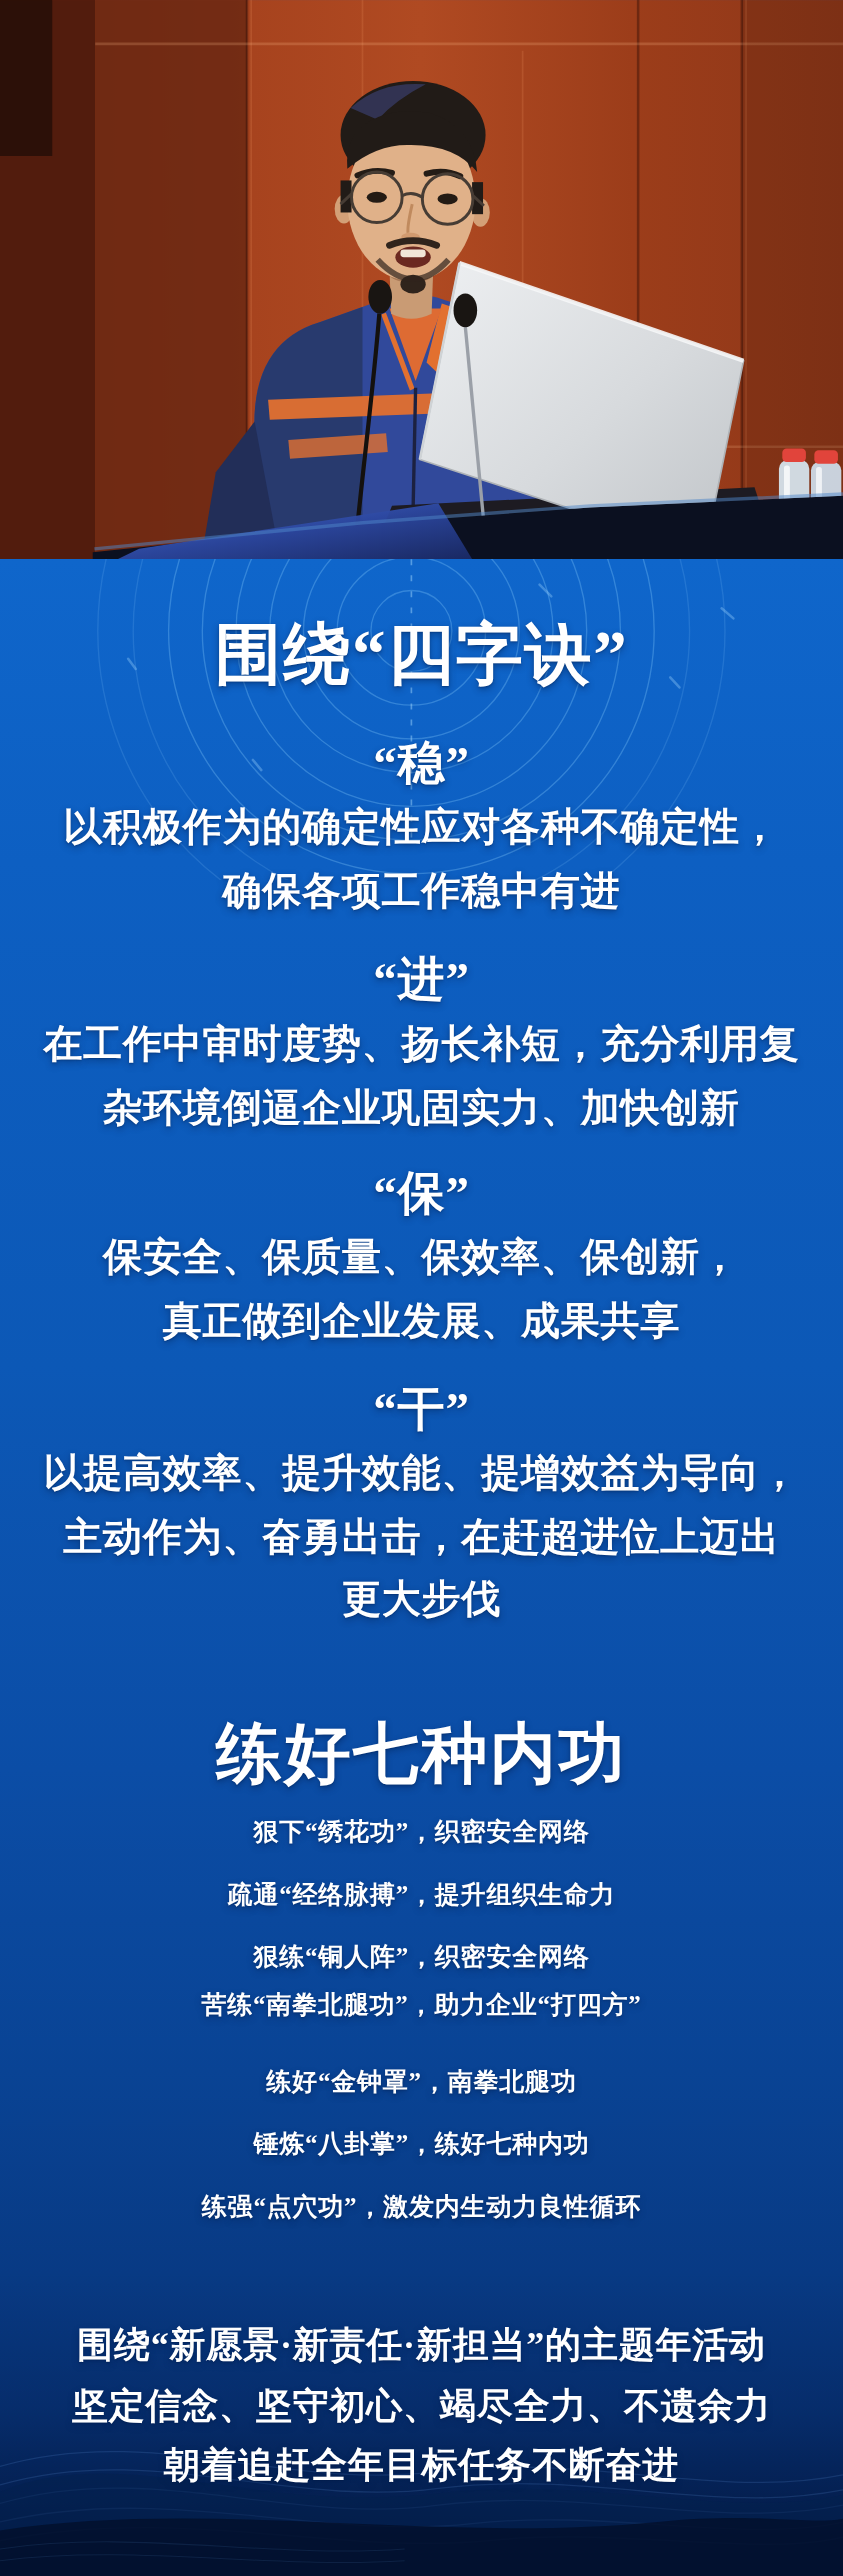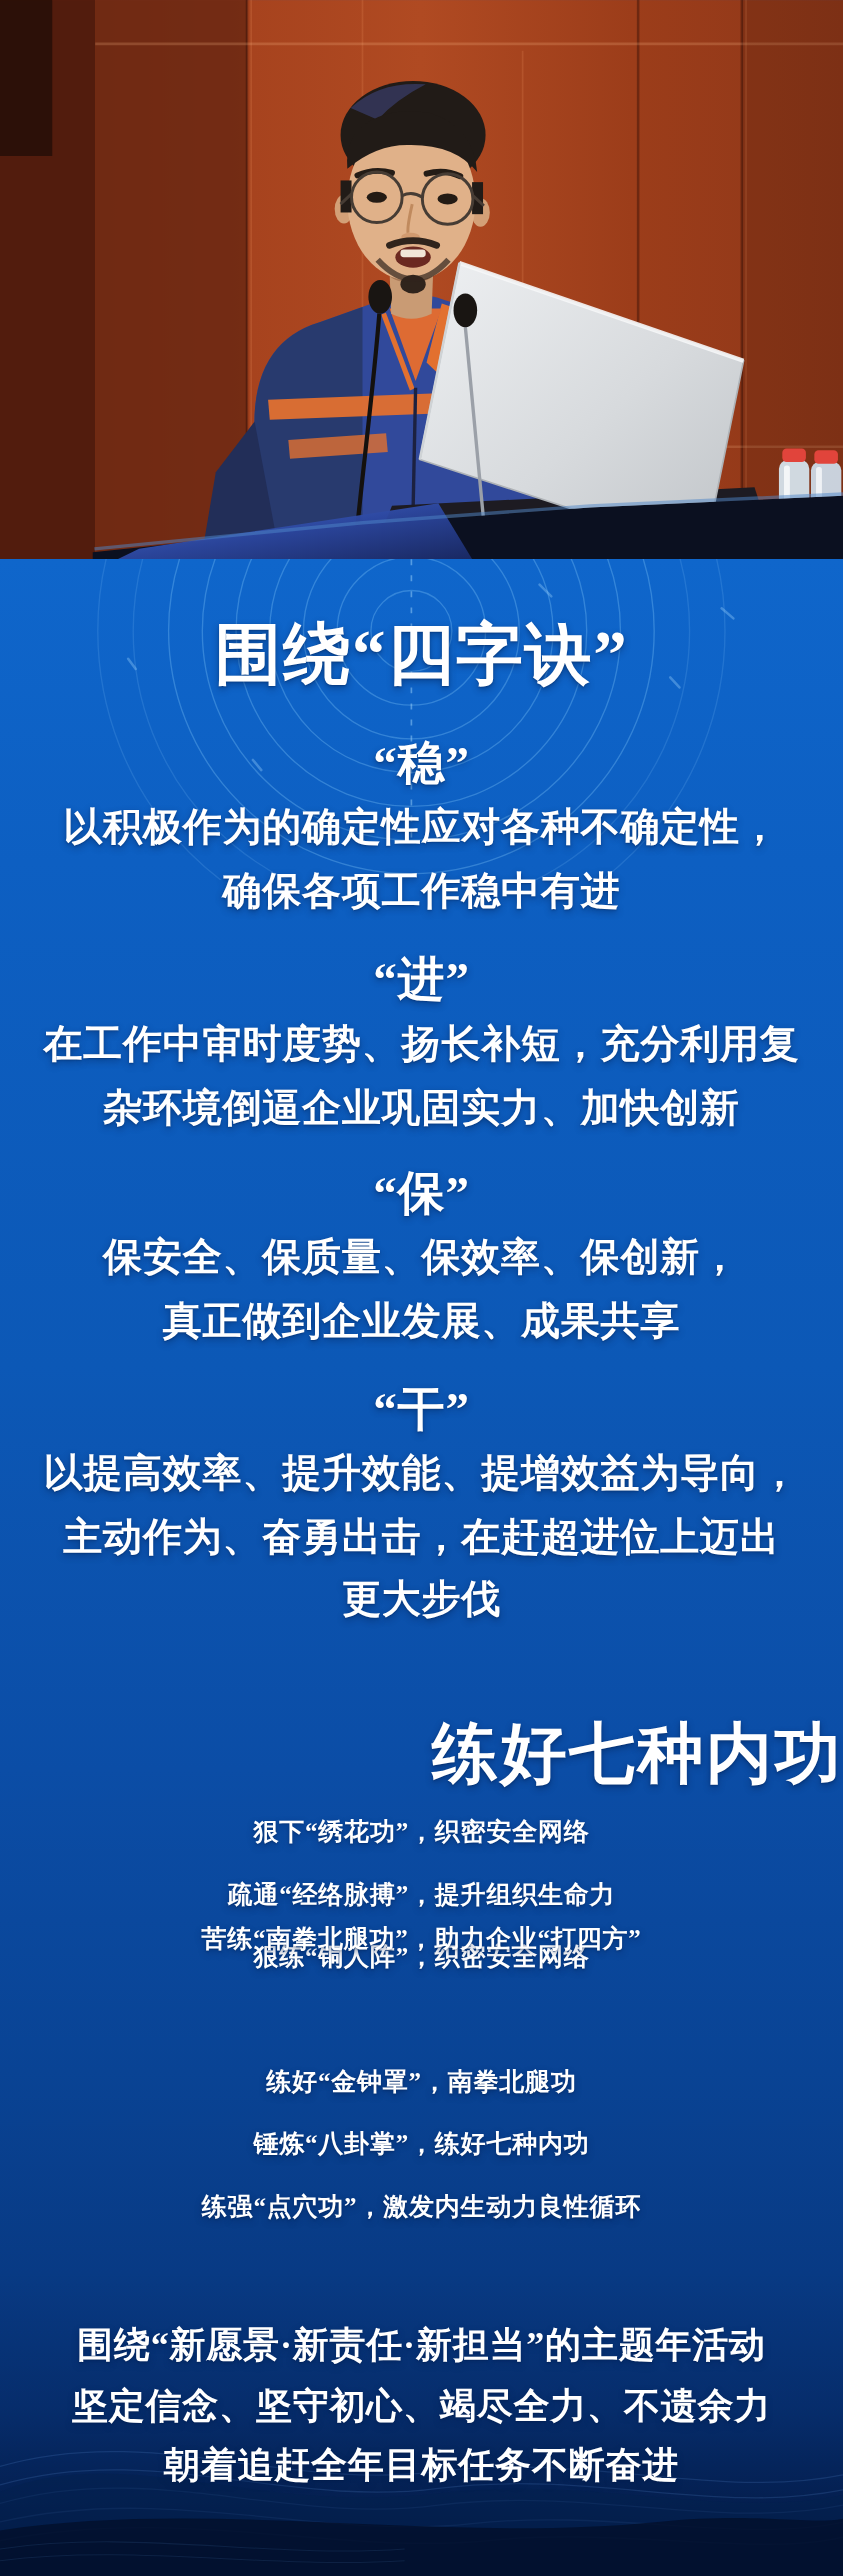--- a/index.html
+++ b/index.html
@@ -14,21 +14,21 @@
       #0f66cb 0%, #0d5fc2 15%, #0c58b6 40%, #0b4da6 60%,
       #094394 75%, #083a84 85%, #062c6a 92%, #041d4c 97%, #031233 100%);}
   .deco{position:absolute;left:0;pointer-events:none;}
   .arcs{top:559px;}
   .mesh{top:2323px;}
   
   .txt{position:absolute;left:0;width:843px;text-align:center;color:#fff;
        font-weight:bold;white-space:nowrap;
        text-shadow:0 2.5px 7.6px rgba(0,30,80,.45), 0 0.8px 1.7px rgba(0,20,60,.35);}
   .title{font-size:67px;letter-spacing:1.7px;}
-  .title2{font-size:66px;letter-spacing:2.5px;text-align:right;}
+  .title2{font-size:66px;letter-spacing:2.5px;}
   .key{font-size:47px;letter-spacing:0.8px;}
   .ln{font-size:39px;letter-spacing:0.8px;}
   .item{font-size:25px;letter-spacing:0.8px;}
   .fln{font-size:36px;letter-spacing:0.8px;}
 </style>
 </head>
 <body>
 
 <div class="page">
 
@@ -210,21 +210,21 @@
     <div class="txt ln" style="top:1446px">以提高效率、提升效能、提增效益为导向，</div>
     <div class="txt ln" style="top:1510px">主动作为、奋勇出击，在赶超进位上迈出</div>
     <div class="txt ln" style="top:1572px">更大步伐</div>
   </div>
 
   <div>
     <div class="txt title2" style="top:1709px">练好七种内功</div>
     <div class="txt item" style="top:1815px">狠下“绣花功”，织密安全网络</div>
     <div class="txt item" style="top:1878px">疏通“经络脉搏”，提升组织生命力</div>
     <div class="txt item" style="top:1940px">狠练“铜人阵”，织密安全网络</div>
-    <div class="txt item" style="top:1922px">苦练“南拳北腿功”，助力企业“打四方”</div>
+    <div class="txt item" style="top:1988px">苦练“南拳北腿功”，助力企业“打四方”</div>
     <div class="txt item" style="top:2065px">练好“金钟罩”，南拳北腿功</div>
     <div class="txt item" style="top:2127px">锤炼“八卦掌”，练好七种内功</div>
     <div class="txt item" style="top:2190px">练强“点穴功”，激发内生动力良性循环</div>
   </div>
 
   <div>
     <div class="txt fln" style="top:2321px">围绕“新愿景·新责任·新担当”的主题年活动</div>
     <div class="txt fln" style="top:2382px">坚定信念、坚守初心、竭尽全力、不遗余力</div>
     <div class="txt fln" style="top:2441px">朝着追赶全年目标任务不断奋进</div>
   </div>

